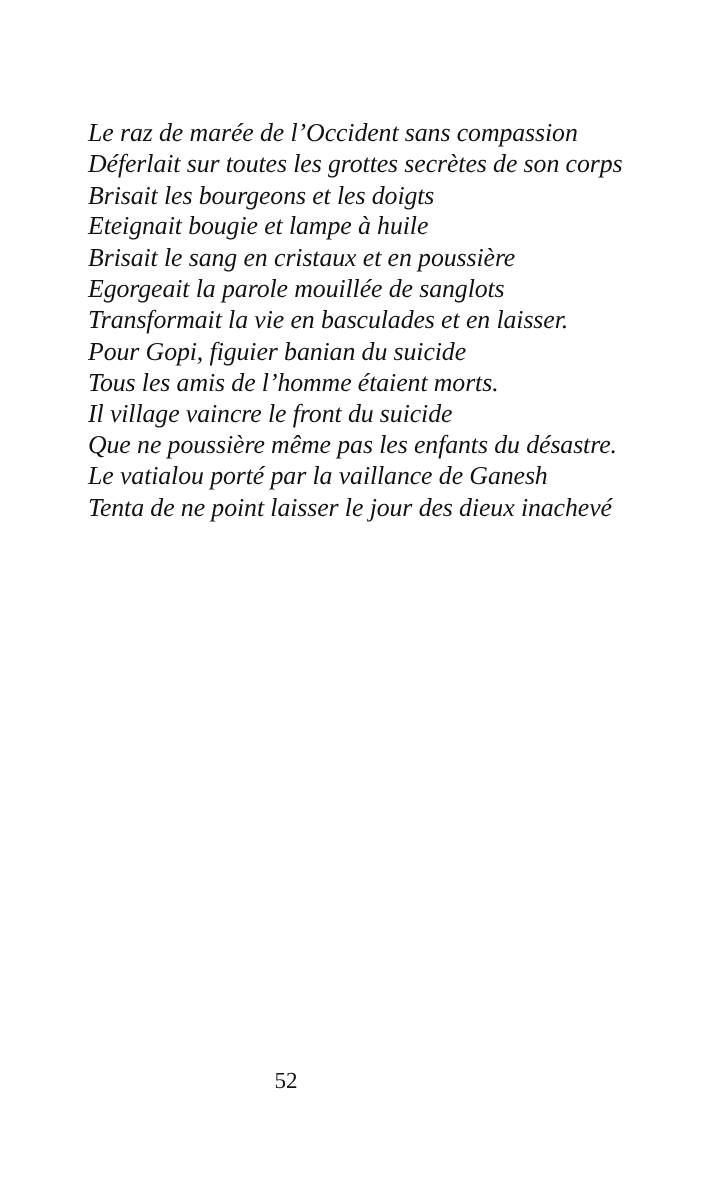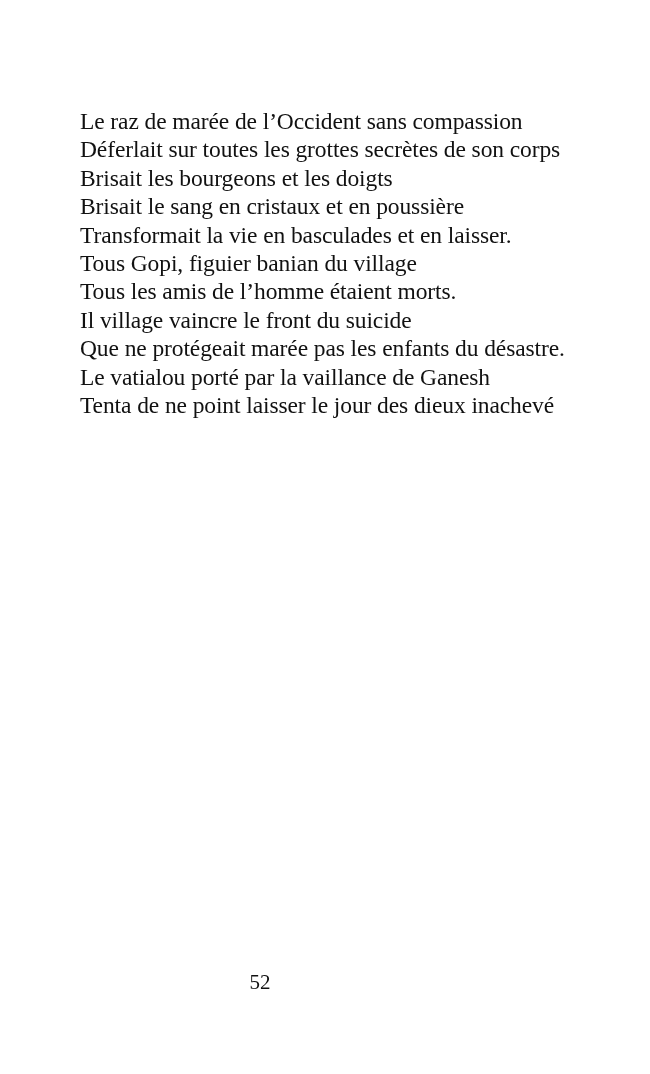--- a/index.html
+++ b/index.html
@@ -2,38 +2,41 @@
 <html><head>
 <meta charset="utf-8">
 <style>
   html, body { margin:0; padding:0; background:#ffffff; }
   body { width:650px; height:1074px; position:relative; overflow:hidden; }
   .poem {
     position:absolute; left:80px; top:107px; width:560px;
     font-family:"Liberation Serif", "DejaVu Serif", serif;
     font-size:23.5px; line-height:28.4px; color:#111111;
     letter-spacing:-0.1px;
+    font-style:italic;
   }
   .line { white-space:nowrap; display:block; }
   .page-number {
     position:absolute; left:0; width:520px; top:970px; text-align:center;
     font-family:"Liberation Serif", "DejaVu Serif", serif;
     font-size:21px; color:#111111;
   }
 </style>
 </head>
 <body>
 
 <div class="poem">
   <span class="line">Le raz de marée de l’Occident sans compassion</span>
   <span class="line">Déferlait sur toutes les grottes secrètes de son corps</span>
   <span class="line">Brisait les bourgeons et les doigts</span>
+  <span class="line">Eteignait bougie et lampe à huile</span>
   <span class="line">Brisait le sang en cristaux et en poussière</span>
+  <span class="line">Egorgeait la parole mouillée de sanglots</span>
   <span class="line">Transformait la vie en basculades et en laisser.</span>
-  <span class="line">Tous Gopi, figuier banian du village</span>
+  <span class="line">Pour Gopi, figuier banian du suicide</span>
   <span class="line">Tous les amis de l’homme étaient morts.</span>
   <span class="line">Il village vaincre le front du suicide</span>
-  <span class="line">Que ne protégeait marée pas les enfants du désastre.</span>
+  <span class="line">Que ne poussière même pas les enfants du désastre.</span>
   <span class="line">Le vatialou porté par la vaillance de Ganesh</span>
   <span class="line">Tenta de ne point laisser le jour des dieux inachevé</span>
 </div>
 
 <div class="page-number">52</div>
 
 </body></html>

